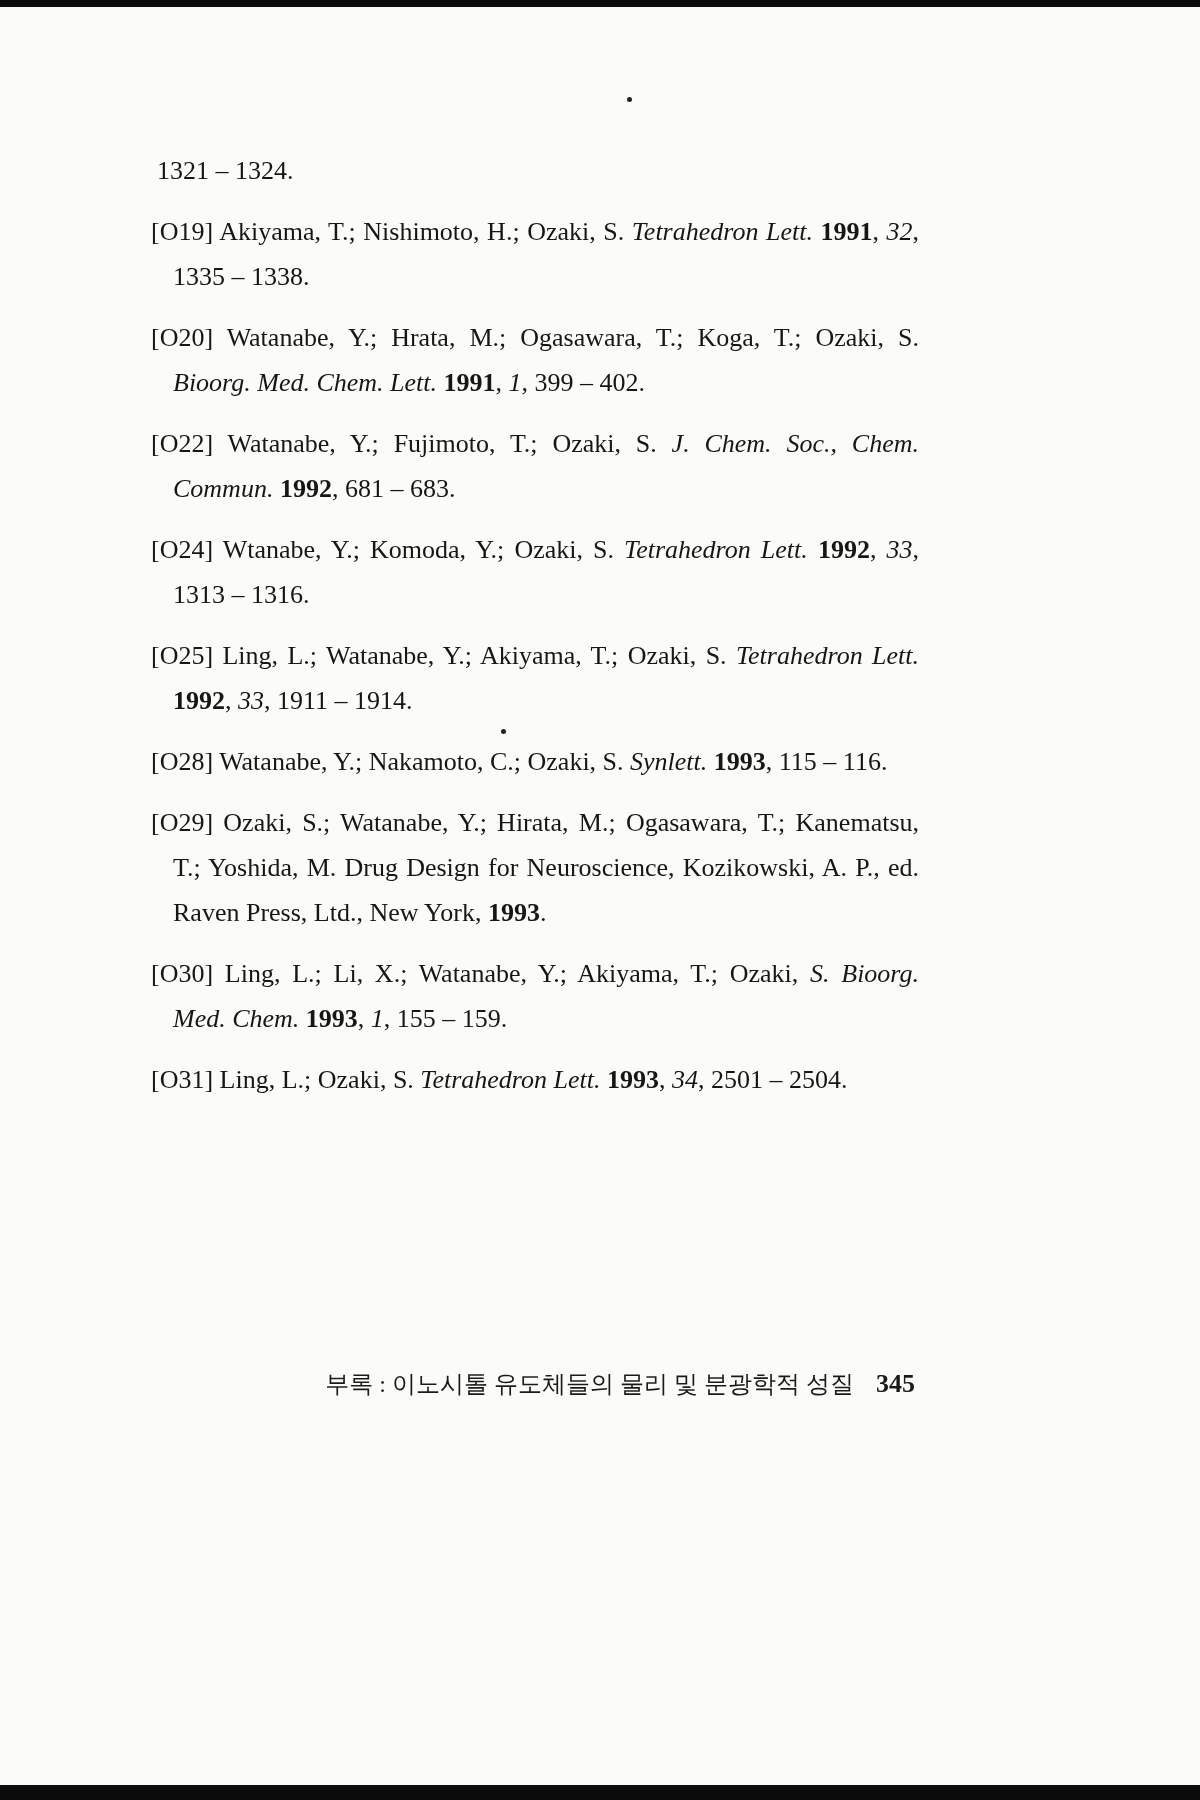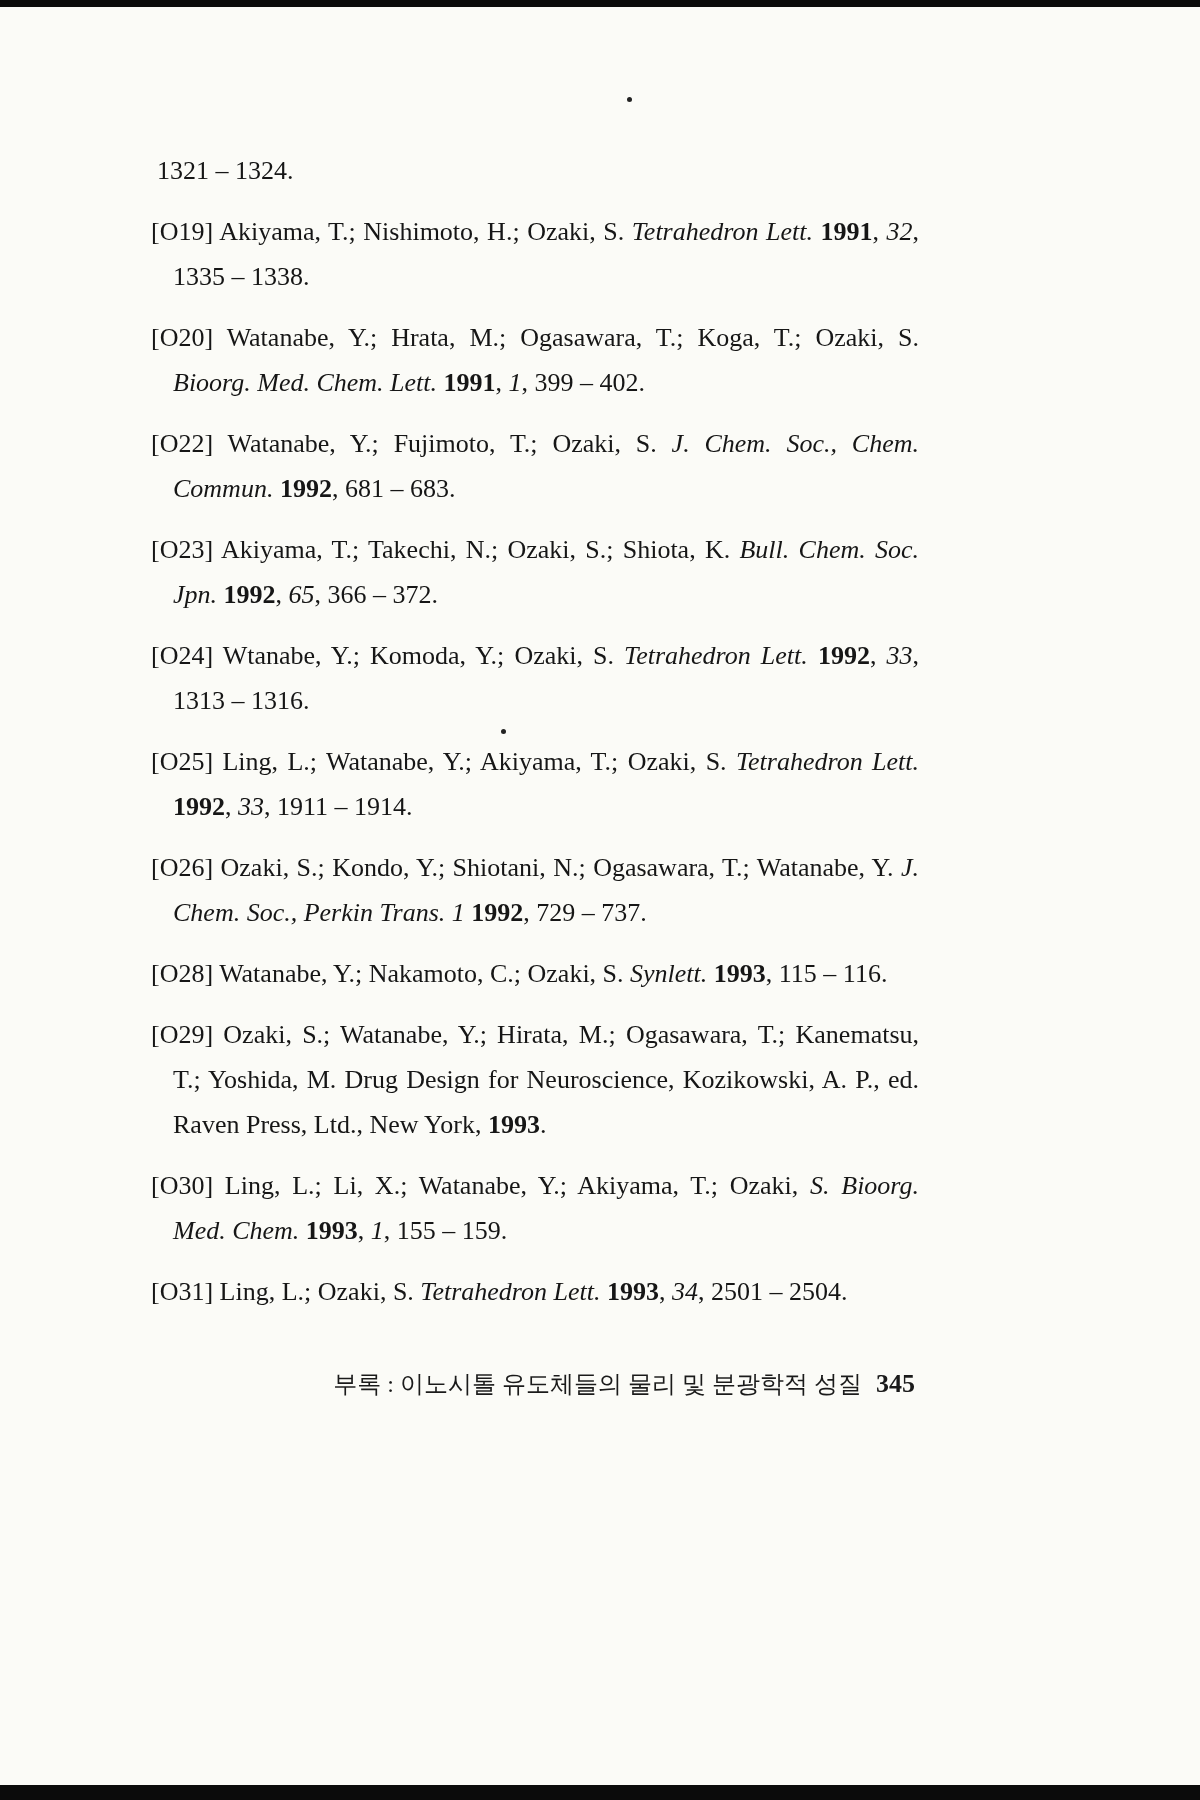--- a/index.html
+++ b/index.html
@@ -67,43 +67,41 @@
     width: 780px;
     text-align: right;
     font-size: 24px;
     line-height: 32px;
     color: #1a1a1a;
     font-family: "Liberation Serif", serif;
   }
   .footer-num {
     font-weight: bold;
     font-size: 26px;
-    margin-left: 14px;
+    margin-left: 22px;
   }
 </style>
 </head>
 <body>
 
 <div class="page">
 
   <div class="scan-bar scan-top"></div>
 
   <div class="speck speck-1"></div>
   <div class="speck speck-2"></div>
 
   <div class="content">
     <p class="fragment">1321 – 1324.</p>
     <div id="refs">
         <p class="ref"><span class="ref-label">[O19] </span><span class="seg-n">Akiyama, T.; Nishimoto, H.; Ozaki, S. </span><span class="seg-i">Tetrahedron Lett.</span><span class="seg-n"> </span><span class="seg-b">1991</span><span class="seg-n">, </span><span class="seg-i">32</span><span class="seg-n">, 1335 – 1338.</span></p>
         <p class="ref"><span class="ref-label">[O20] </span><span class="seg-n">Watanabe, Y.; Hrata, M.; Ogasawara, T.; Koga, T.; Ozaki, S. </span><span class="seg-i">Bioorg. Med. Chem. Lett.</span><span class="seg-n"> </span><span class="seg-b">1991</span><span class="seg-n">, </span><span class="seg-i">1</span><span class="seg-n">, 399 – 402.</span></p>
         <p class="ref"><span class="ref-label">[O22] </span><span class="seg-n">Watanabe, Y.; Fujimoto, T.; Ozaki, S. </span><span class="seg-i">J. Chem. Soc., Chem. Commun.</span><span class="seg-n"> </span><span class="seg-b">1992</span><span class="seg-n">, 681 – 683.</span></p>
-        <p class="ref"><span class="ref-label">[O23] </span><span class="seg-n">Akiyama, T.; Takechi, N.; Ozaki, S.; Shiota, K. </span><span class="seg-i">Bull. Chem. Soc. Jpn.</span><span class="seg-n"> </span><span class="seg-b">1992</span><span class="seg-n">, </span><span class="seg-i">65</span><span class="seg-n">, 366 – 372.</span></p>
         <p class="ref"><span class="ref-label">[O24] </span><span class="seg-n">Wtanabe, Y.; Komoda, Y.; Ozaki, S. </span><span class="seg-i">Tetrahedron Lett.</span><span class="seg-n"> </span><span class="seg-b">1992</span><span class="seg-n">, </span><span class="seg-i">33</span><span class="seg-n">, 1313 – 1316.</span></p>
         <p class="ref"><span class="ref-label">[O25] </span><span class="seg-n">Ling, L.; Watanabe, Y.; Akiyama, T.; Ozaki, S. </span><span class="seg-i">Tetrahedron Lett.</span><span class="seg-n"> </span><span class="seg-b">1992</span><span class="seg-n">, </span><span class="seg-i">33</span><span class="seg-n">, 1911 – 1914.</span></p>
-        <p class="ref"><span class="ref-label">[O26] </span><span class="seg-n">Ozaki, S.; Kondo, Y.; Shiotani, N.; Ogasawara, T.; Watanabe, Y. </span><span class="seg-i">J. Chem. Soc., Perkin Trans. 1</span><span class="seg-n"> </span><span class="seg-b">1992</span><span class="seg-n">, 729 – 737.</span></p>
         <p class="ref"><span class="ref-label">[O28] </span><span class="seg-n">Watanabe, Y.; Nakamoto, C.; Ozaki, S. </span><span class="seg-i">Synlett.</span><span class="seg-n"> </span><span class="seg-b">1993</span><span class="seg-n">, 115 – 116.</span></p>
         <p class="ref"><span class="ref-label">[O29] </span><span class="seg-n">Ozaki, S.; Watanabe, Y.; Hirata, M.; Ogasawara, T.; Kanematsu, T.; Yoshida, M. Drug Design for Neuroscience, Kozikowski, A. P., ed. Raven Press, Ltd., New York, </span><span class="seg-b">1993</span><span class="seg-n">.</span></p>
         <p class="ref"><span class="ref-label">[O30] </span><span class="seg-n">Ling, L.; Li, X.; Watanabe, Y.; Akiyama, T.; Ozaki, </span><span class="seg-i">S. Bioorg. Med. Chem.</span><span class="seg-n"> </span><span class="seg-b">1993</span><span class="seg-n">, </span><span class="seg-i">1</span><span class="seg-n">, 155 – 159.</span></p>
         <p class="ref"><span class="ref-label">[O31] </span><span class="seg-n">Ling, L.; Ozaki, S. </span><span class="seg-i">Tetrahedron Lett.</span><span class="seg-n"> </span><span class="seg-b">1993</span><span class="seg-n">, </span><span class="seg-i">34</span><span class="seg-n">, 2501 – 2504.</span></p>
       </div>
   </div>
 
   <div class="footer">
     <span class="footer-text">부록 : 이노시톨 유도체들의 물리 및 분광학적 성질</span><span class="footer-num">345</span>
   </div>

